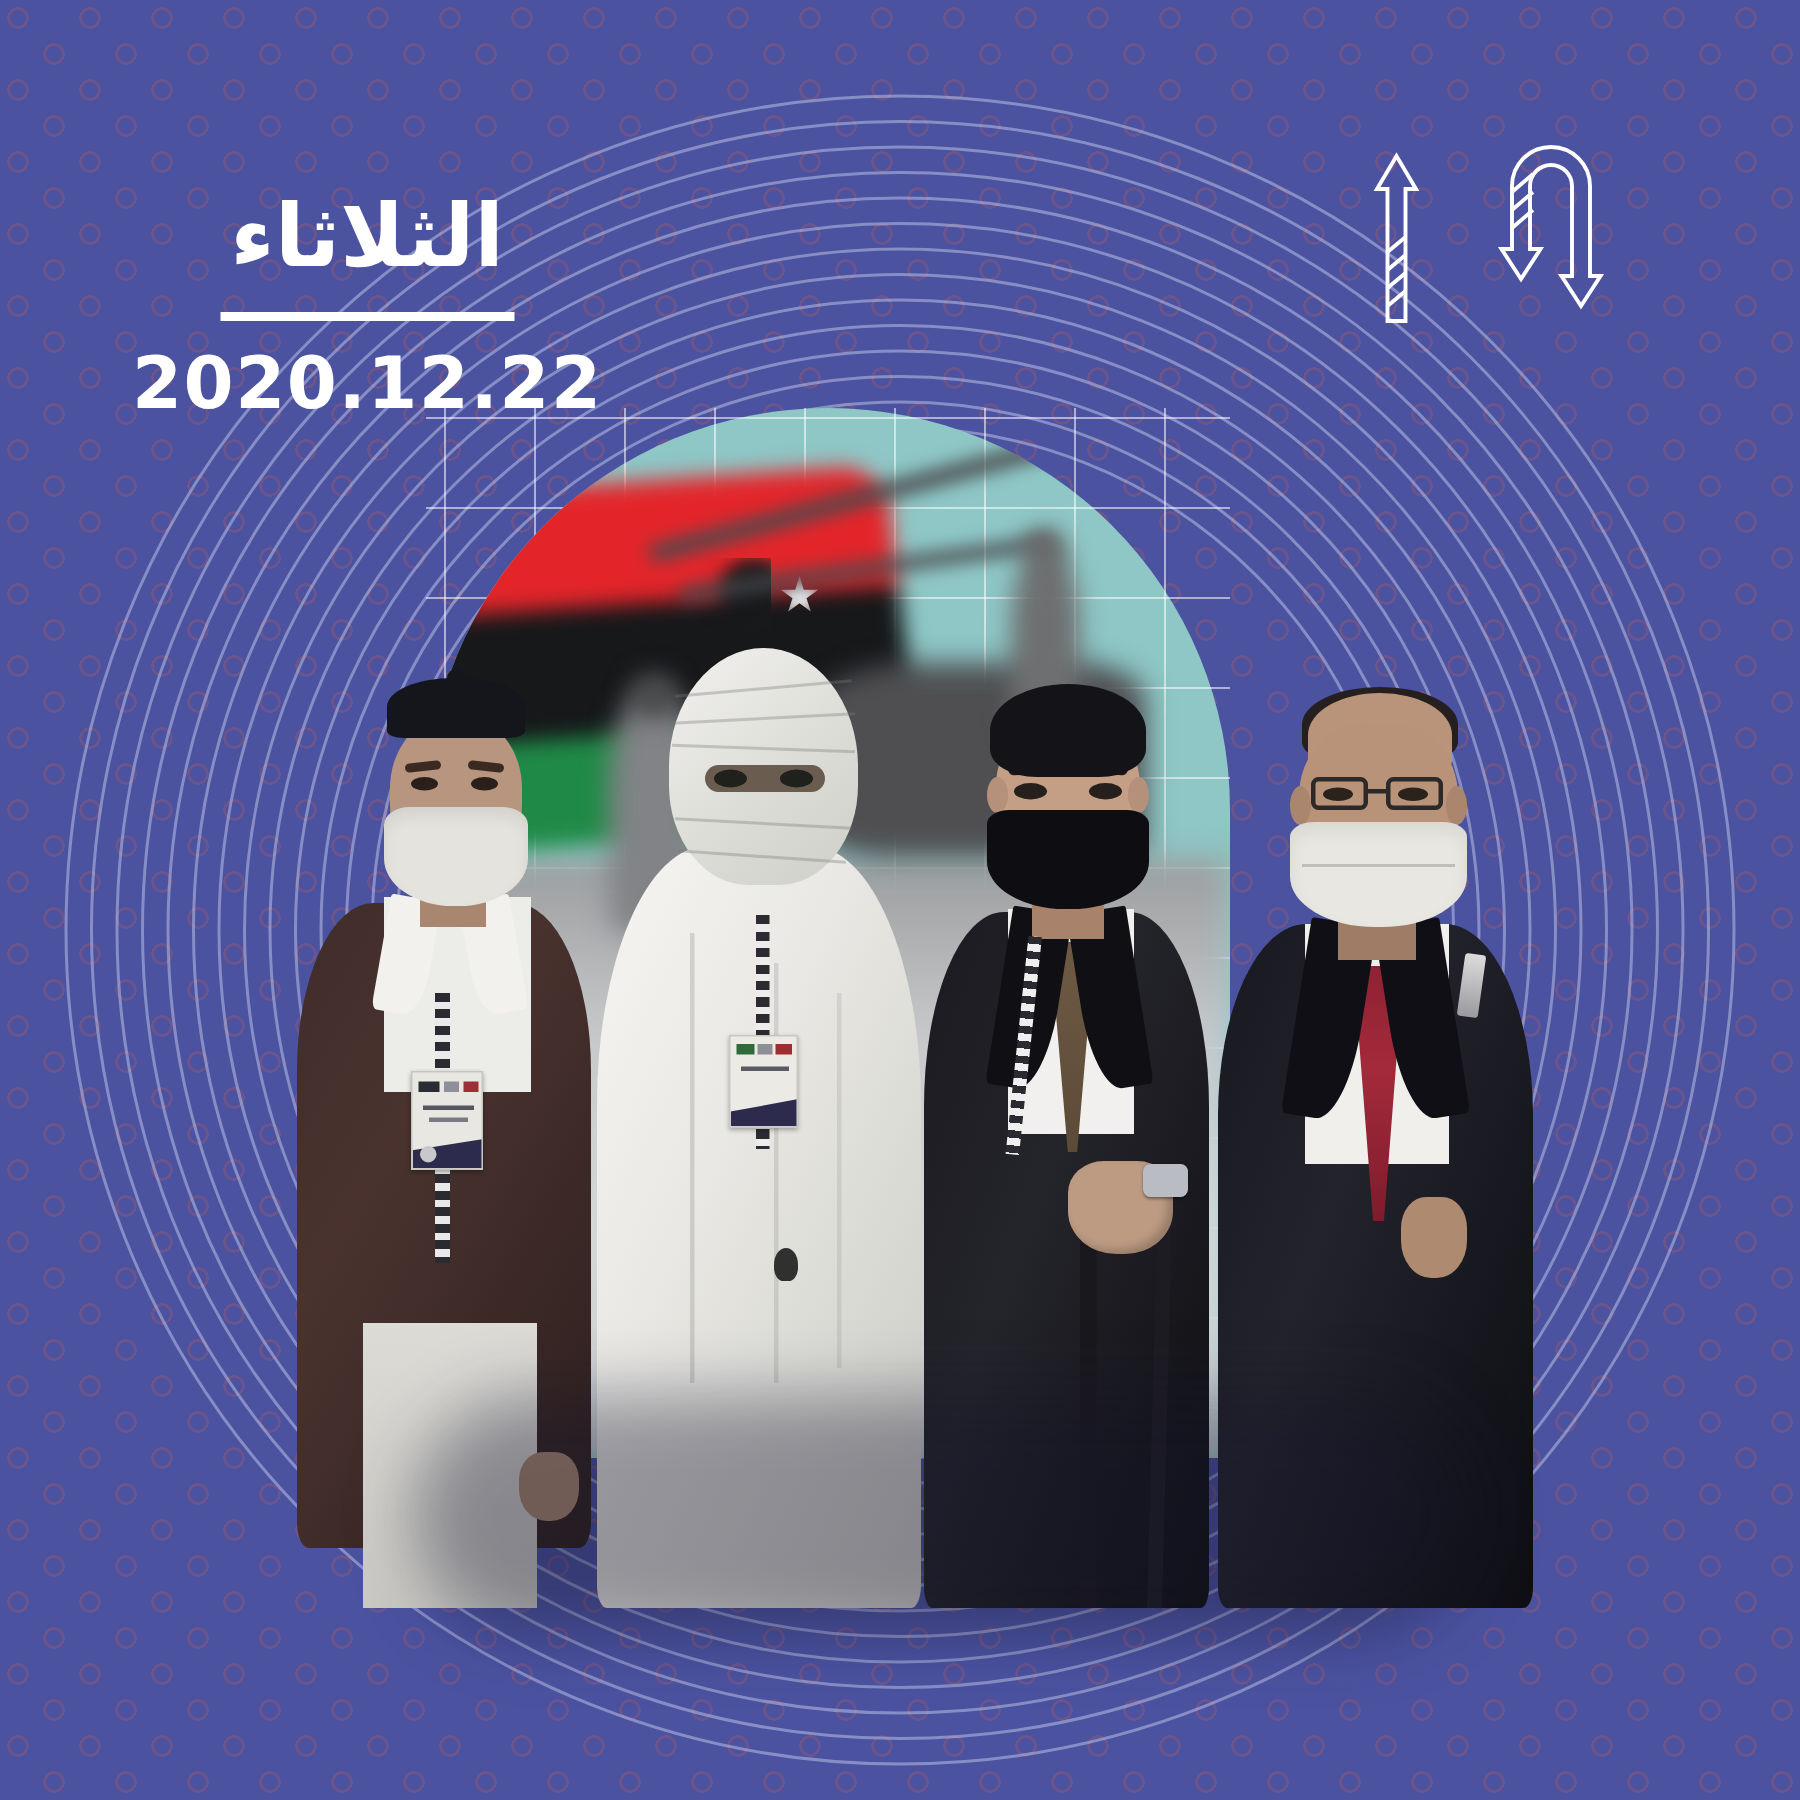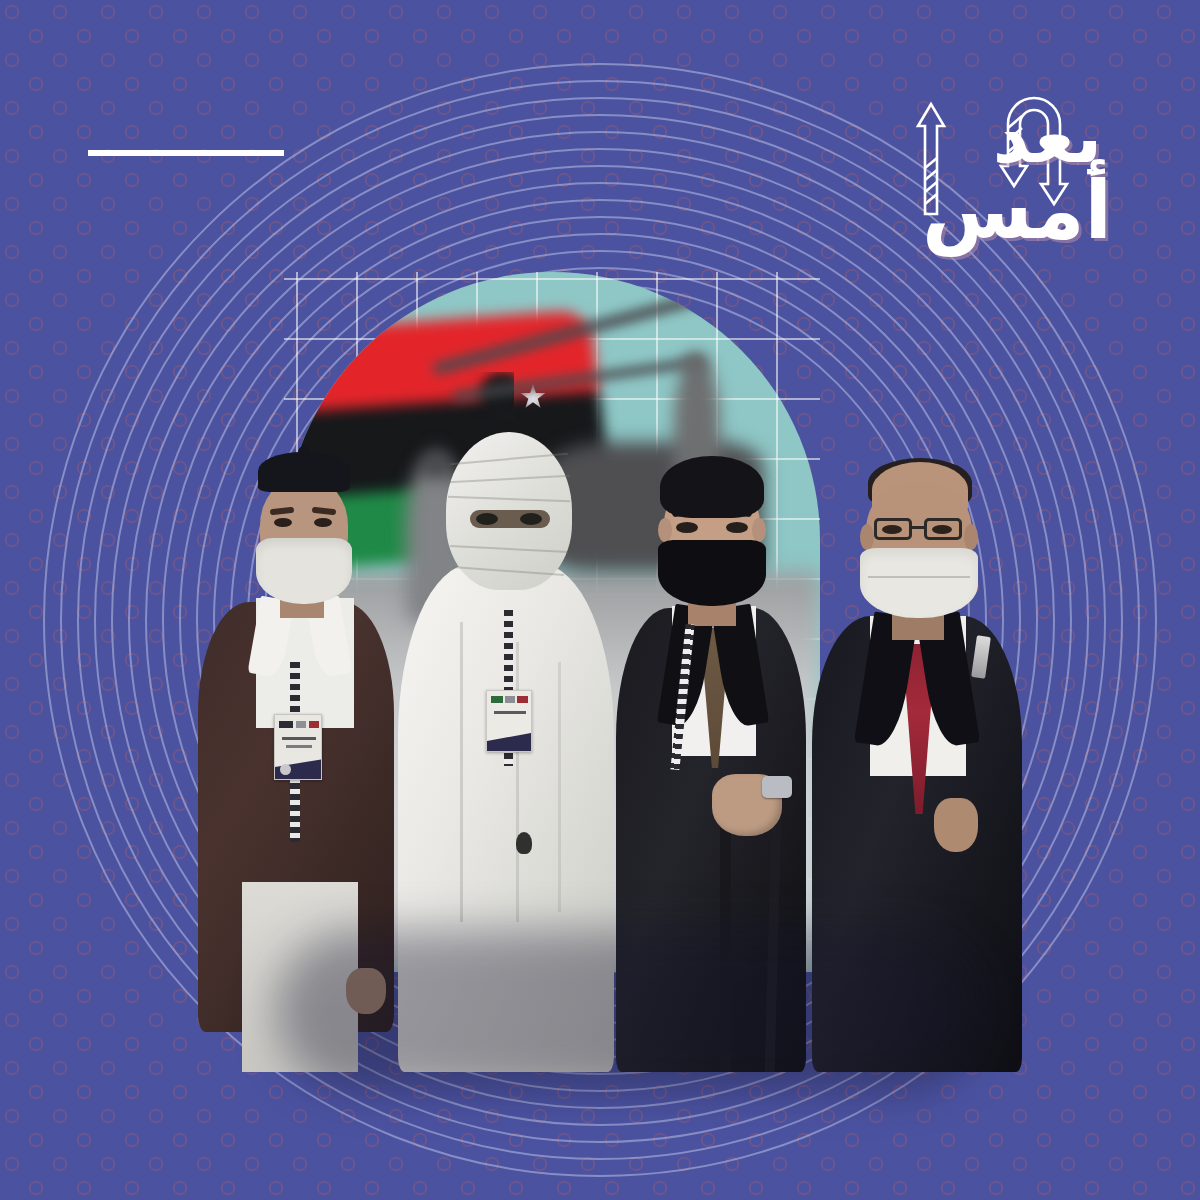--- a/index.html
+++ b/index.html
@@ -564,42 +564,40 @@
       <div class="eye-l"></div>
       <div class="eye-r"></div>
       <div class="facemask"></div>
       <div class="maskline"></div>
       <div class="hand4"></div>
     </div>
 
   </div>
 
   <div class="datebox">
+    <div class="weekday">الثلاثاء</div>
     <div class="divider"></div>
+    <div class="datetext">2020.12.22</div>
   </div>
 
   <div class="logo">
     <svg viewBox="0 0 250 200" preserveAspectRatio="none">
 
       <g fill="none" stroke="#ffffff" stroke-width="2.6">
         <path d="M28 40 L41 18 L54 40 L47 40 L47 128 L35 128 L35 40 Z"></path>
         <path d="M35 82 L47 72"></path>
         <path d="M35 94 L47 84"></path>
         <path d="M35 106 L47 96"></path>
         <path d="M35 118 L47 108"></path>
       </g>
 
       <g fill="none" stroke="#ffffff" stroke-width="2.6">
         <path d="M170 98 L170 38 A26 26 0 0 0 118 38 L118 80 L111 80 L124 100 L137 80 L130 80 L130 38 A14 14 0 0 1 158 38 L158 98 L151 98 L164 118 L177 98 Z"></path>
         <path d="M118 42 L132 30"></path>
         <path d="M118 54 L132 42"></path>
         <path d="M118 66 L132 54"></path>
       </g>
     </svg>
-    <div class="logo-text">
-      <div class="logo-l1">بعد</div>
-      <div class="logo-l2">أمس</div>
-    </div>
   </div>
 
   <div class="banner-shadow"></div>
 
 </div>
 
 </body></html>

